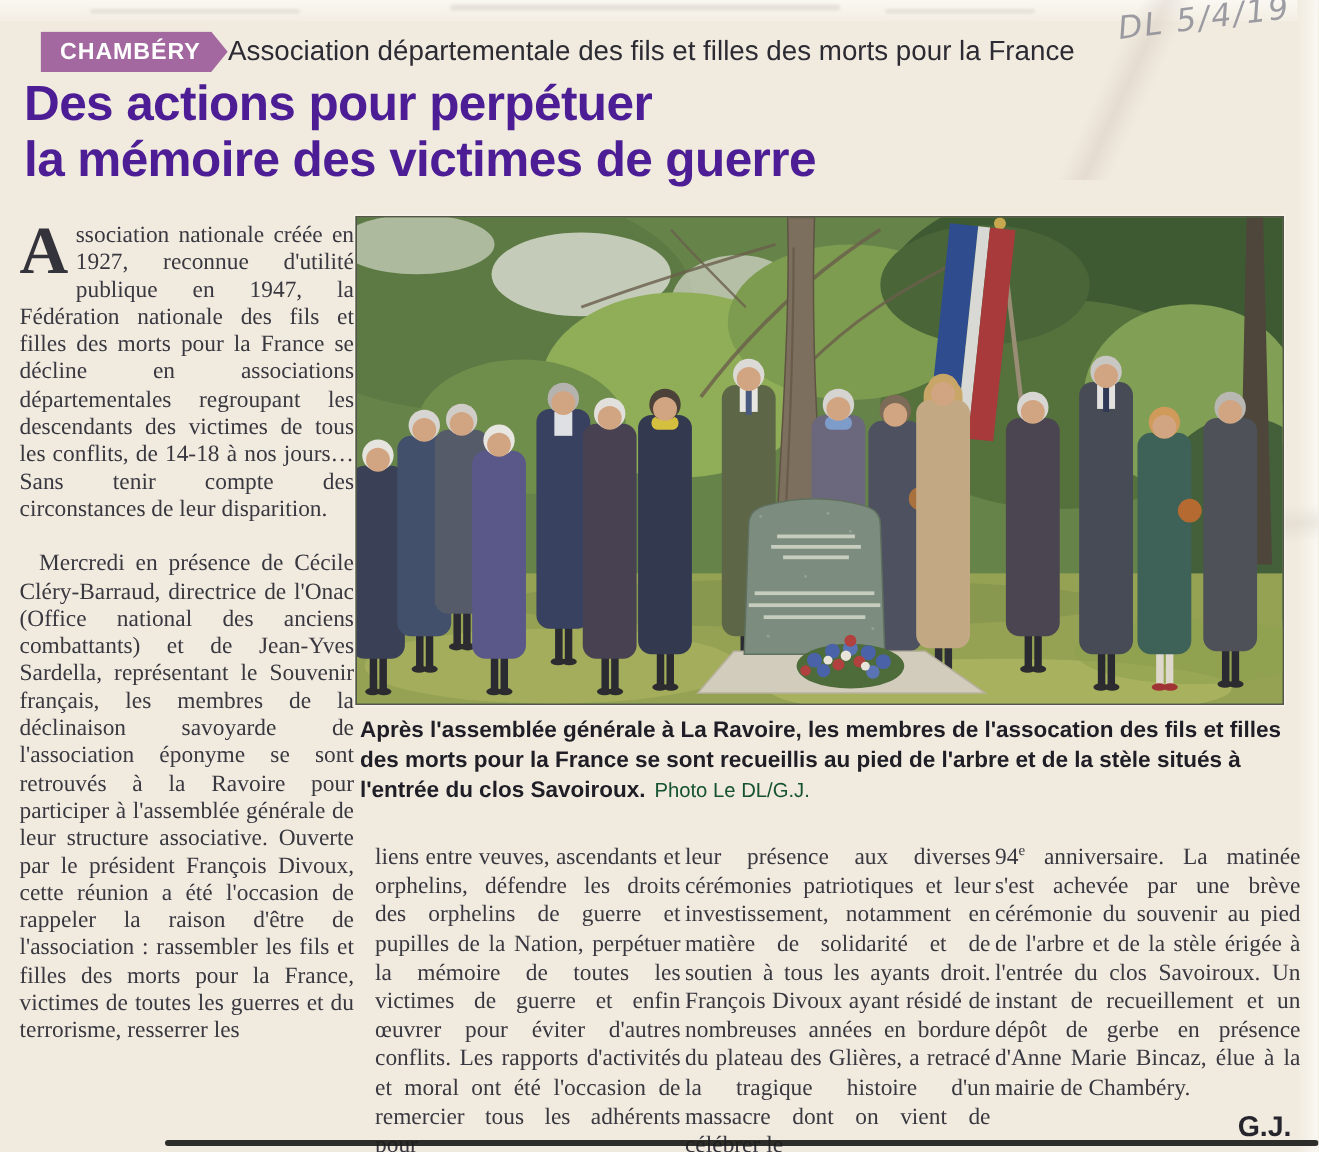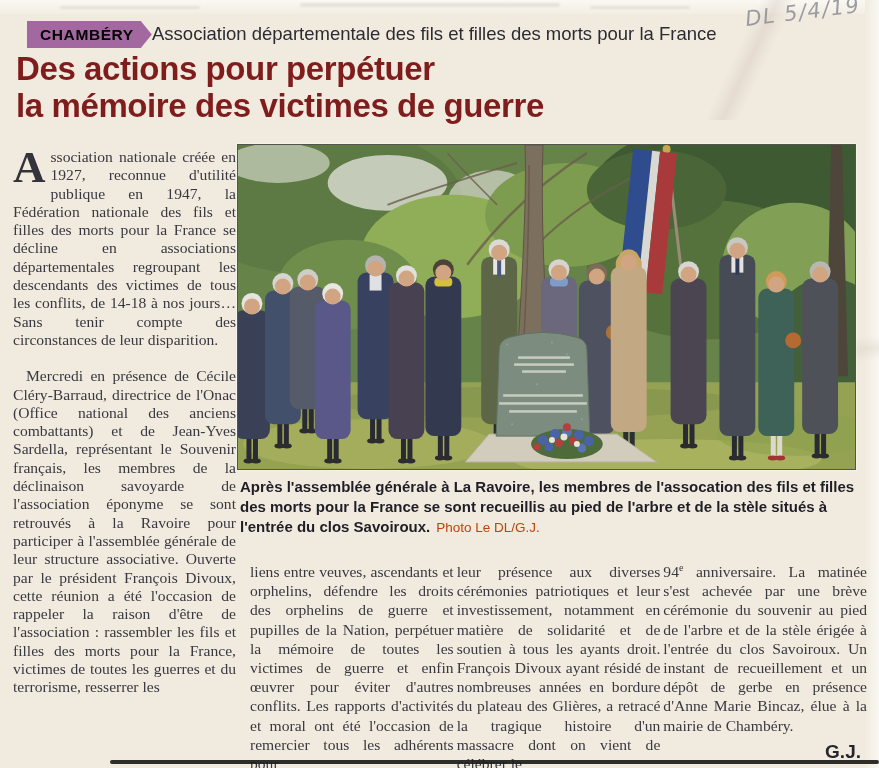--- a/index.html
+++ b/index.html
@@ -11,29 +11,29 @@
        background:linear-gradient(270deg,#faf8f3,#f1ebdf);}
   .crease{position:absolute;pointer-events:none;}
   .crease.c1{left:690px;top:0;width:120px;height:120px;
        background:linear-gradient(115deg,transparent 40%,rgba(190,175,165,.25) 50%,transparent 60%);}
   .crease.c2{left:600px;top:330px;width:279px;height:60px;
        background:linear-gradient(175deg,transparent 35%,rgba(180,170,155,.18) 50%,transparent 65%);}
   .showthrough{position:absolute;background:#b9b4ac;opacity:.28;filter:blur(1px);border-radius:2px;}
 
   
   .badge{position:absolute;left:27px;top:21px;height:27px;display:flex;align-items:center;
-       background:#a2689f;color:#000000;font-weight:bold;font-size:15.5px;letter-spacing:.6px;
+       background:#a2689f;color:#ffffff;font-weight:bold;font-size:15.5px;letter-spacing:.6px;
        padding:0 18px 0 13px;
        clip-path:polygon(0 0,calc(100% - 11px) 0,100% 50%,calc(100% - 11px) 100%,0 100%);}
   .kicker{position:absolute;left:152px;top:23px;font-size:18.5px;font-weight:400;color:#2c2b33;}
   .handnote{position:absolute;right:18px;top:0px;font-family:"DejaVu Sans",sans-serif;
        font-style:italic;font-size:21px;color:#8d8d97;transform:rotate(-7deg);
        letter-spacing:1.5px;opacity:.85;}
   h1.headline{position:absolute;left:16px;top:50px;margin:0;white-space:pre-line;
-       font-size:33px;line-height:37px;font-weight:800;color:#7f1d1d;letter-spacing:-.4px;
+       font-size:33px;line-height:37px;font-weight:800;color:#4c1d95;letter-spacing:-.4px;
        font-family:"Liberation Sans",sans-serif;}
 
   
   .serif{font-family:"Liberation Serif",serif;color:#393840;}
   .col-left{position:absolute;left:13px;top:148px;width:223px;height:612px;
        font-size:15.6px;line-height:18.3px;text-align:justify;}
   .col-left p{margin:0;}
   .col-left p.p2{text-indent:13px;margin-top:18px;}
   .dropcap{float:left;font-family:"Liberation Serif",serif;font-weight:bold;
        font-size:45px;line-height:35px;padding:2px 5px 0 0;color:#34333b;}
@@ -41,21 +41,21 @@
   
   .photo{position:absolute;left:237px;top:144px;width:619px;height:326px;
        border:1px solid #55544c;box-sizing:border-box;background:#6d8a4c;
        box-shadow:0 0 0 1px rgba(255,255,255,.35);}
   .photo svg{display:block;width:100%;height:100%;}
 
   
   .caption{position:absolute;left:240px;top:477px;width:617px;
        font-size:15px;line-height:20px;color:#1f1e26;}
   .caption .cap-bold{font-weight:700;}
-  .caption .cap-credit{font-weight:400;font-size:13.5px;color:#c2410c;margin-left:6px;}
+  .caption .cap-credit{font-weight:400;font-size:13.5px;color:#14532d;margin-left:6px;}
 
   
   .cols{position:absolute;left:240px;top:562px;width:617px;display:grid;
        grid-template-columns:1fr 1fr 1fr;column-gap:3px;margin-left:10px;}
   .cols p{margin:0;font-size:15.6px;line-height:19.2px;text-align:justify;}
   .cols sup{font-size:10px;line-height:0;}
   .byline{margin-top:6px;text-align:right;font-family:"Liberation Sans",sans-serif;
        font-weight:bold;font-size:19px;color:#26252e;padding-right:6px;}
 
   .bottom-rule{position:absolute;left:110px;top:760px;width:769px;height:3.5px;

